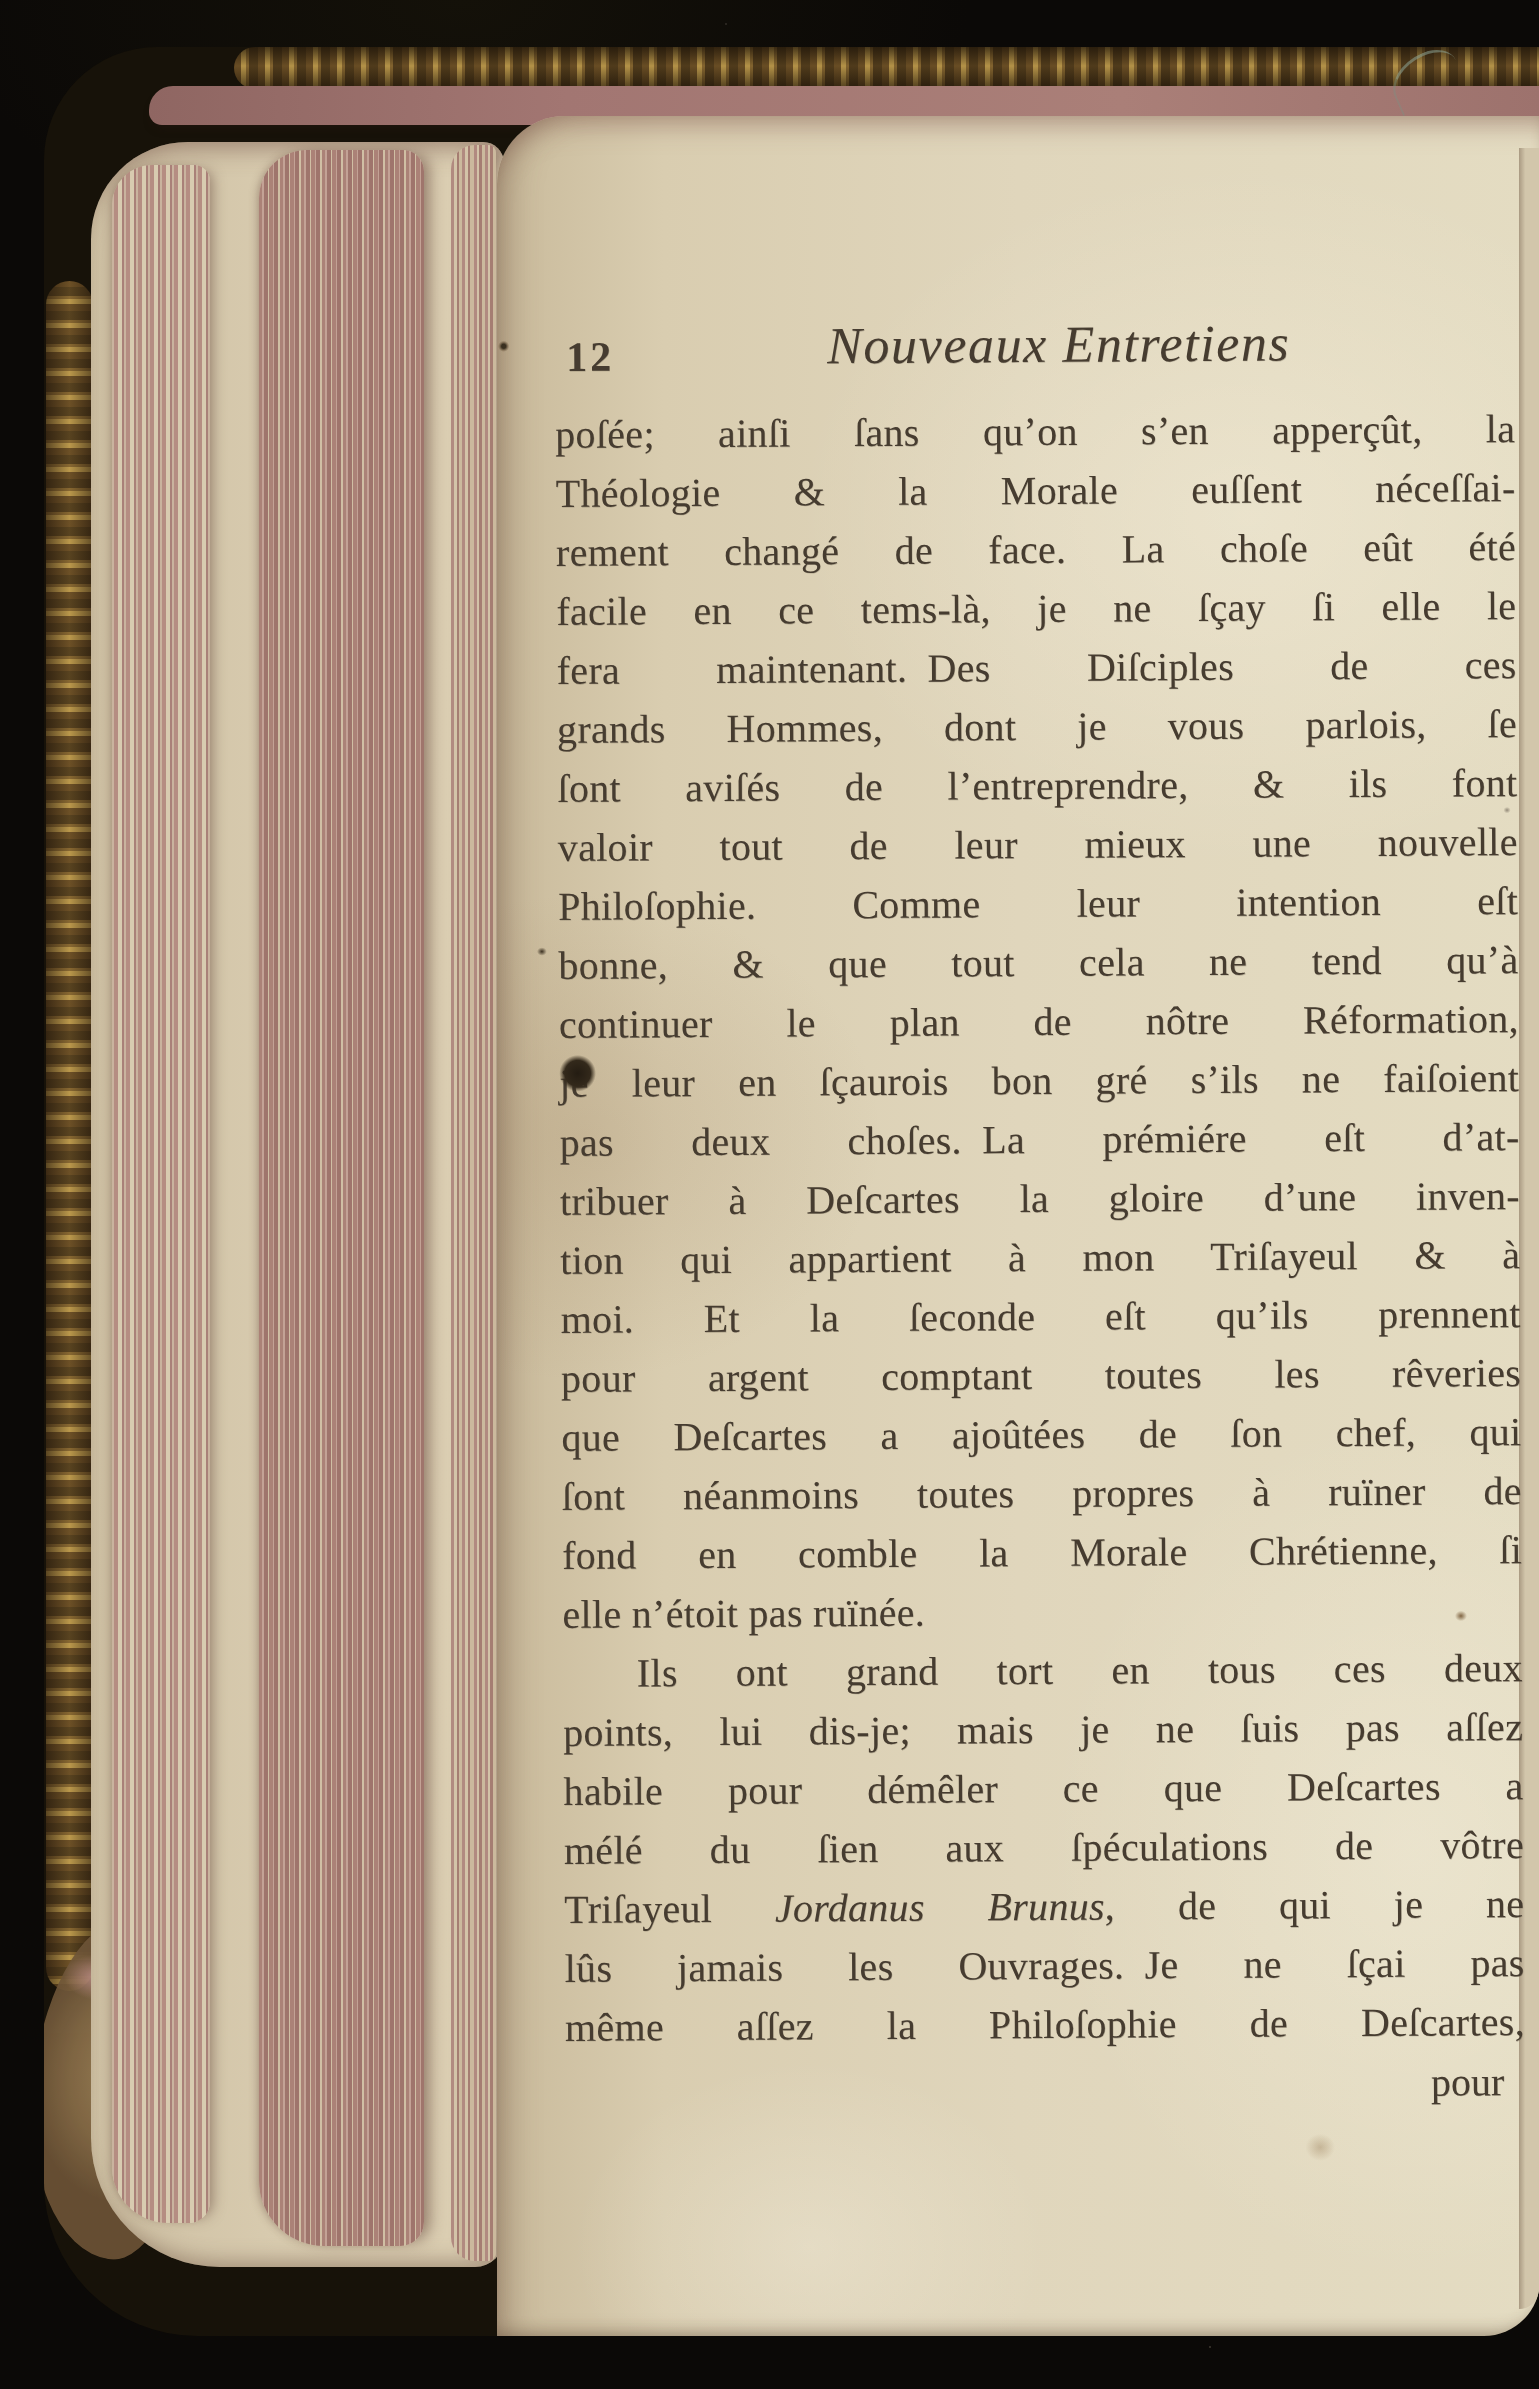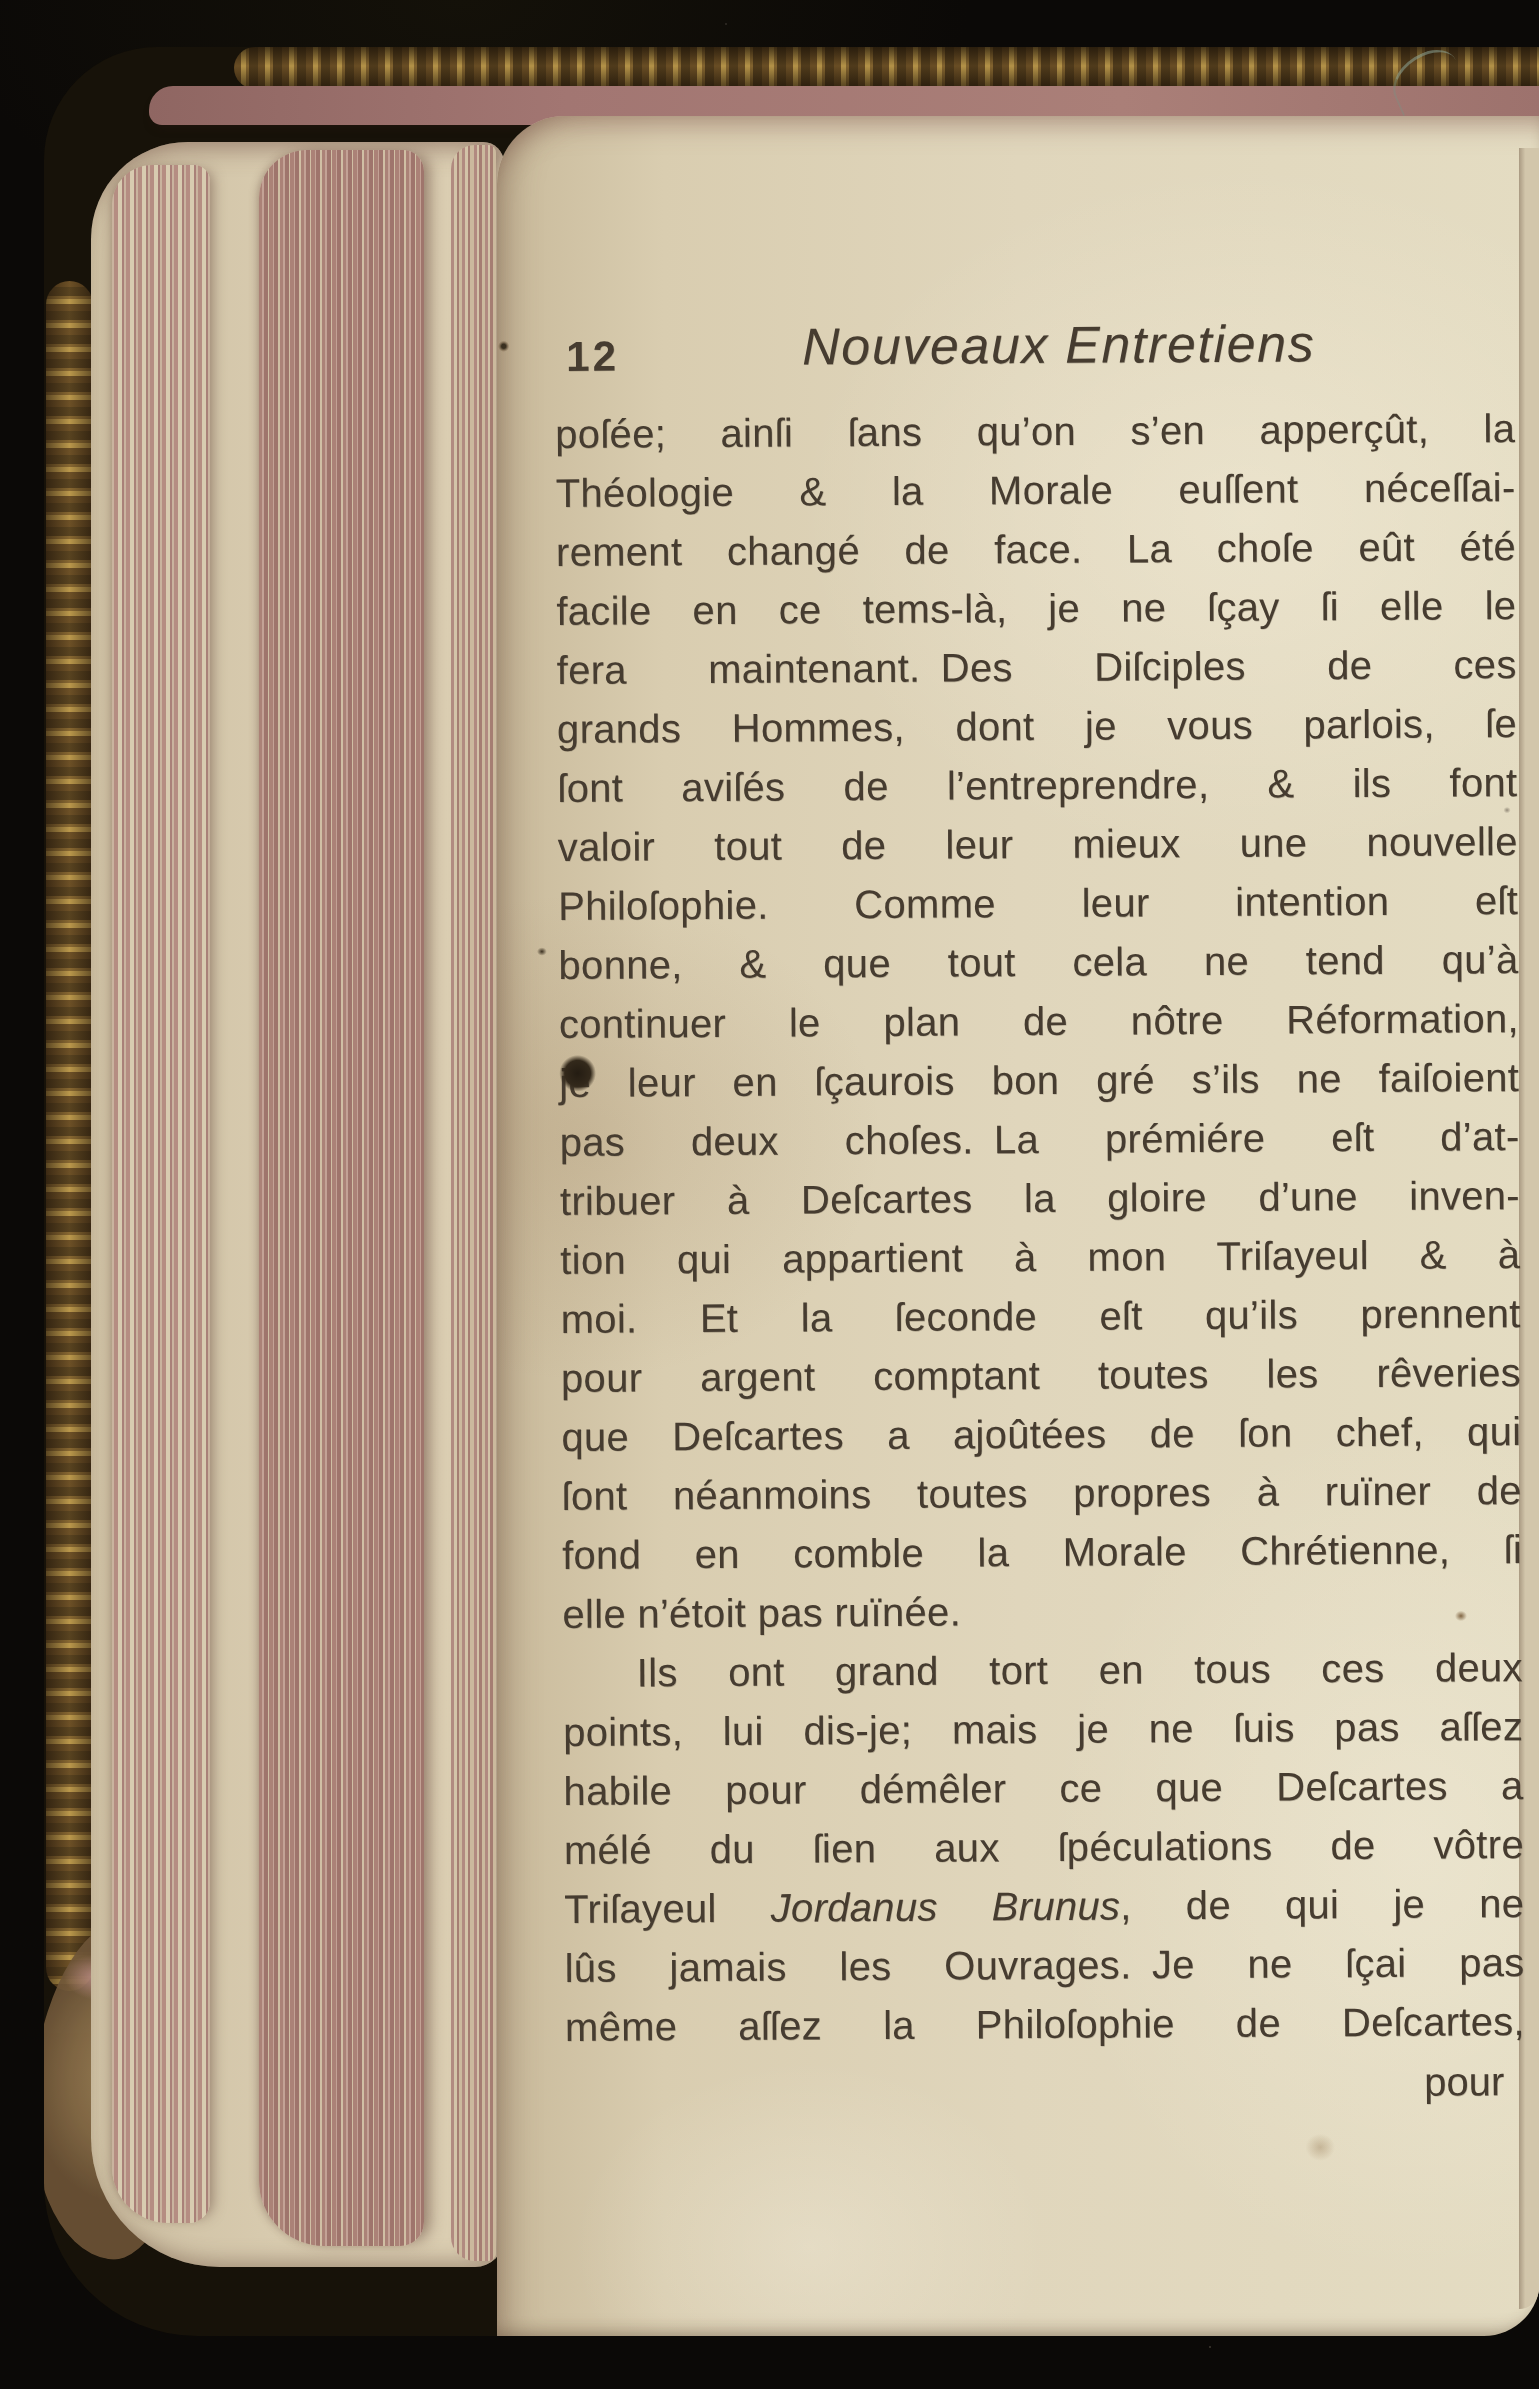--- a/index.html
+++ b/index.html
@@ -6,21 +6,21 @@
   .scene{
     position:relative;width:1540px;height:2389px;overflow:hidden;
     background:
       radial-gradient(2.4px 2.4px at 97px 516px, #2e2a24 40%, transparent 70%),
       radial-gradient(1.6px 1.6px at 56px 1210px, #332e26 40%, transparent 70%),
       radial-gradient(2.4px 2.4px at 169px 2114px, #2c2820 40%, transparent 70%),
       radial-gradient(1.6px 1.6px at 1210px 2347px, #37332b 40%, transparent 70%),
       radial-gradient(1.6px 1.6px at 726px 24px, #2c2822 40%, transparent 70%),
       radial-gradient(726px 403px at 30% 0%, #141109 0%, #0b0907 70%),
       #0b0907;
-    font-family:Liberation Sans, sans-serif;
+    font-family:Liberation Serif, serif;
   }
   .book{
     position:absolute;left:44px;top:47px;right:0;bottom:53px;
     border-radius:113px 0 56px 153px;overflow:hidden;
     background:#171209;
   }
   
   .gilt-top{
     position:absolute;top:0;left:190px;right:0;height:42px;
     border-radius:21px 0 0 21px;

